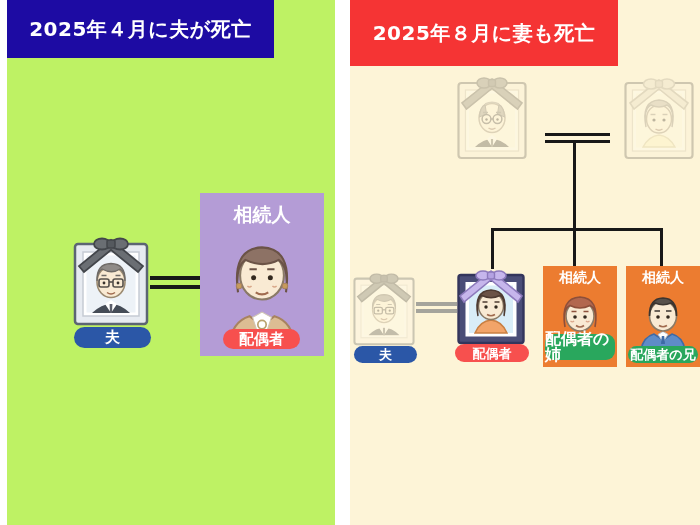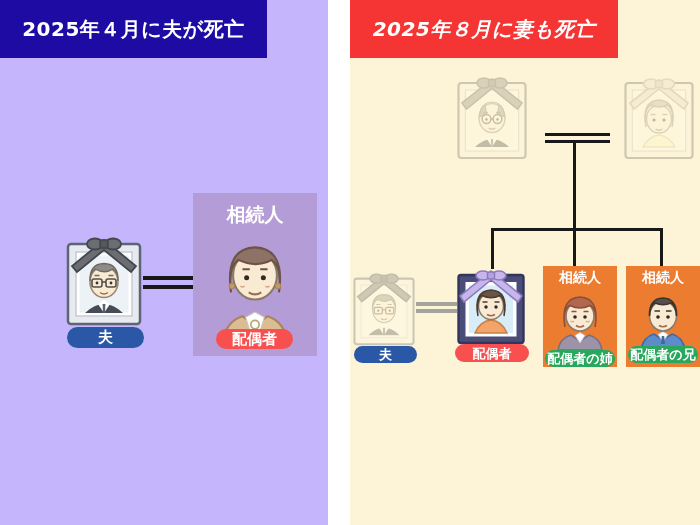--- a/index.html
+++ b/index.html
@@ -1,19 +1,19 @@
 <!DOCTYPE html>
 <html><head>
 <meta charset="utf-8">
 <style>
   html,body{margin:0;padding:0;}
   .canvas{position:relative;width:700px;height:525px;overflow:hidden;
     font-family:"DejaVu Sans","Liberation Sans",sans-serif;}
   .panel{position:absolute;top:0;height:525px;}
-  .panel.left{left:0;width:328px;background:#c4b5fd;}
+  .panel.left{left:7px;width:328px;background:#bef264;}
   .panel.right{left:350px;width:350px;background:#fdf4d7;}
   .abs{position:absolute;}
   .hdr{display:flex;align-items:center;justify-content:center;
     color:#fff;font-weight:bold;font-size:20px;letter-spacing:.5px;}
   .hdr.blue{background:#1d0ba3;}
   .hdr.red{background:#f53434;}
   .badge{display:flex;align-items:center;justify-content:center;color:#fff;
     font-weight:bold;border-radius:999px;line-height:1;}
   .badge.blue{background:#2b57a7;}
   .badge.red{background:#f7504e;}
@@ -80,21 +80,21 @@
           <path d="M34 42 h7 M51 42 h7" stroke="#6b5347" stroke-width="1.8"></path>
           <path d="M40 64 Q46 68 52 64" stroke="#a06b4f" stroke-width="2" fill="none"></path>
           <path d="M32 58 q2 2 4 0 M56 58 q2 2 4 0" stroke="#d9a88a" stroke-width="1.4" fill="none"></path>
         </svg>
       </figure>
       <div class="badge red abs" style="left:23px;top:136px;width:77px;height:20px;font-size:15px;">配偶者</div>
     </div>
   </section>
 
   <section class="panel right">
-    <div class="hdr red abs" style="left:0;top:0;width:268px;height:58px;font-style:italic;">2025年８月に妻も死亡</div>
+    <div class="hdr red abs" style="left:0;top:0;width:268px;height:66px;">2025年８月に妻も死亡</div>
 
     <figure class="abs faded" style="left:106px;top:75px;width:72px;height:85px;">
       <svg viewBox="0 0 72 85">
         <rect x="2.5" y="8" width="67" height="75" rx="3" fill="#e9e5da" stroke="#6e6a5e" stroke-width="2.2"></rect>
         <rect x="9.5" y="15" width="53" height="61" fill="#fdfcf8" stroke="#c2bcab" stroke-width="1.3"></rect>
         <rect x="13" y="18.5" width="46" height="54" fill="#f2efe4"></rect>
         <path d="M19 72 Q36 56 53 72 Z" fill="#4a4a44"></path>
         <path d="M31 64 L36 72 L41 64 L36 60 Z" fill="#ffffff"></path>
         <path d="M34.8 64 L37.2 64 L36.8 72 L35.2 72 Z" fill="#66665c"></path>
         <ellipse cx="36" cy="43" rx="13" ry="14.5" fill="#f7ead4" stroke="#9b8a71" stroke-width="1.5"></ellipse>
@@ -198,21 +198,21 @@
           <path d="M27 49.5 L32 57 L37 49.5 L32 46.5 Z" fill="#ffffff" stroke="#c9c2d0" stroke-width="1"></path>
           <ellipse cx="32" cy="30" rx="14" ry="15" fill="#f9ead3" stroke="#8a7a66" stroke-width="1.6"></ellipse>
           <path d="M17 41 Q12 12 32 11 Q52 12 47 41 Q50 23 42 19.5 Q32 24.5 22 19.5 Q14 23 17 41 Z" fill="#b2674e" stroke="#8d4f3a" stroke-width="1.6"></path>
           <circle cx="27" cy="31" r="1.8" fill="#33291f"></circle>
           <circle cx="37" cy="31" r="1.8" fill="#33291f"></circle>
           <path d="M23.5 25.5 h5 M35.5 25.5 h5" stroke="#8d4f3a" stroke-width="1.4"></path>
           <path d="M28 39.5 Q32 42.5 36 39.5" stroke="#a06b4f" stroke-width="1.6" fill="none"></path>
           <path d="M22.5 35 q1.8 1.6 3.6 0 M37.9 35 q1.8 1.6 3.6 0" stroke="#dba68a" stroke-width="1.2" fill="none"></path>
         </svg>
       </figure>
-      <div class="badge green abs" style="left:2px;top:84px;width:70px;height:17px;font-size:13px;">配偶者の姉</div>
+      <div class="badge green abs" style="left:2px;top:68px;width:70px;height:26px;font-size:16px;">配偶者の姉</div>
     </div>
 
     <div class="card orange" style="left:276px;top:266px;width:74px;height:101px;">
       <div class="heir-label" style="padding-top:3px;font-size:14px;">相続人</div>
       <figure class="abs" style="left:5px;top:20px;width:64px;height:64px;">
         <svg viewBox="0 0 64 64">
           <path d="M10 64 Q12 51 23 48 L32 54 L41 48 Q52 51 54 64 Z" fill="#5e8cc8" stroke="#3d6aa6" stroke-width="1.6"></path>
           <path d="M27 48.5 L32 56 L37 48.5 L32 45.5 Z" fill="#ffffff" stroke="#b8c4d4" stroke-width="1"></path>
           <path d="M30.8 50 h2.4 l.8 8 h-4 Z" fill="#3d6aa6"></path>
           <ellipse cx="32" cy="30" rx="13.5" ry="15" fill="#f9ead3" stroke="#8a7a66" stroke-width="1.6"></ellipse>

